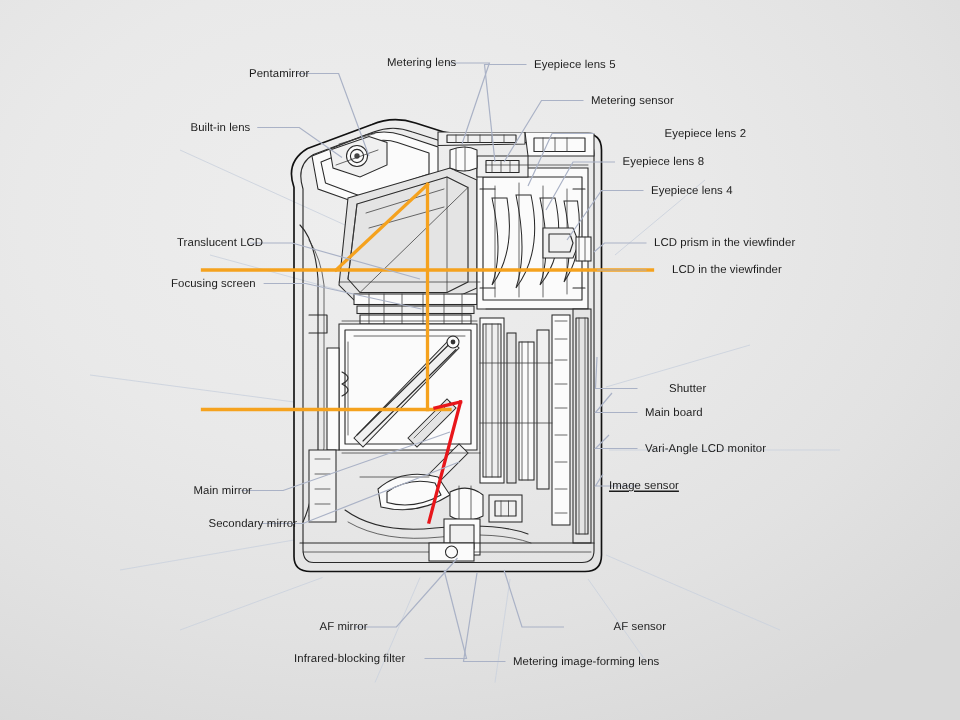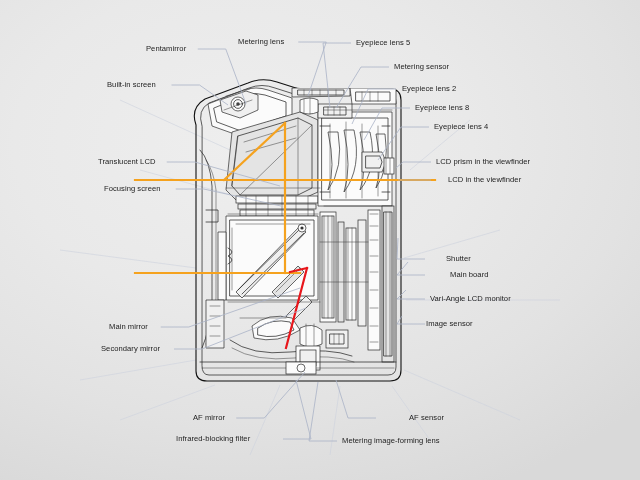--- a/index.html
+++ b/index.html
@@ -25,20 +25,21 @@
   .callout-label {
     position: absolute;
     font-size: 7.6px;
     line-height: 9px;
     color: #1c1c1c;
     white-space: nowrap;
     letter-spacing: 0.05px;
   }
   .callout-label.right-align {
     text-align: center;
+    margin-left: 20px;
   }
 </style>
 </head>
 <body>
 
 <div id="stage">
 
   <svg id="diagram-svg" viewBox="0 0 640 480">
     <defs>
       <style>
@@ -276,33 +277,33 @@
         <path class="lead" d="M283,439 L311,439 L296,380"></path>
         <path class="lead" d="M337,441 L309,441 L318,382"></path>
       </g>
   </svg>
 
   <div id="labels">
       <div class="callout-label right-align" style="left: 146px; top: 44px;">Pentamirror</div>
       <div class="callout-label right-align" style="left: 238px; top: 37px;">Metering lens</div>
       <div class="callout-label" style="left: 356px; top: 38px;">Eyepiece lens 5</div>
       <div class="callout-label" style="left: 394px; top: 62px;">Metering sensor</div>
-      <div class="callout-label right-align" style="left: 107px; top: 80px;">Built-in screen</div>
-      <div class="callout-label" style="left: 378px; top: 84px; padding-left: 24px;">Eyepiece lens 2</div>
+      <div class="callout-label right-align" style="left: 107px; top: 80px;">Built-in lens</div>
+      <div class="callout-label" style="left: 419px; top: 84px; padding-left: 24px;">Eyepiece lens 2</div>
       <div class="callout-label" style="left: 415px; top: 103px;">Eyepiece lens 8</div>
       <div class="callout-label" style="left: 434px; top: 122px;">Eyepiece lens 4</div>
       <div class="callout-label right-align" style="left: 98px; top: 157px;">Translucent LCD</div>
       <div class="callout-label" style="left: 436px; top: 157px;">LCD prism in the viewfinder</div>
       <div class="callout-label" style="left: 436px; top: 175px; margin-left: 12px;">LCD in the viewfinder</div>
-      <div class="callout-label right-align" style="left: 104px; top: 184px;">Focusing screen</div>
+      <div class="callout-label right-align" style="left: 94px; top: 184px;">Focusing screen</div>
       <div class="callout-label" style="left: 430px; top: 254px; margin-left: 16px;">Shutter</div>
-      <div class="callout-label" style="left: 430px; top: 270px; margin-left: 20px;">Main board</div>
+      <div class="callout-label" style="left: 430px; top: 270px;">Main board</div>
       <div class="callout-label" style="left: 430px; top: 294px;">Vari-Angle LCD monitor</div>
-      <div class="callout-label" style="left: 426px; top: 319px;">Image sensor</div>
+      <div class="callout-label" style="left: 406px; top: 319px; text-decoration: underline;">Image sensor</div>
       <div class="callout-label right-align" style="left: 109px; top: 322px;">Main mirror</div>
-      <div class="callout-label right-align" style="left: 101px; top: 344px;">Secondary mirror</div>
+      <div class="callout-label right-align" style="left: 119px; top: 344px;">Secondary mirror</div>
       <div class="callout-label right-align" style="left: 193px; top: 413px;">AF mirror</div>
       <div class="callout-label" style="left: 381px; top: 413px; margin-left: 28px;">AF sensor</div>
       <div class="callout-label right-align" style="left: 176px; top: 434px;">Infrared-blocking filter</div>
       <div class="callout-label" style="left: 342px; top: 436px;">Metering image-forming lens</div>
     </div>
 
 </div>
 
 </body></html>

